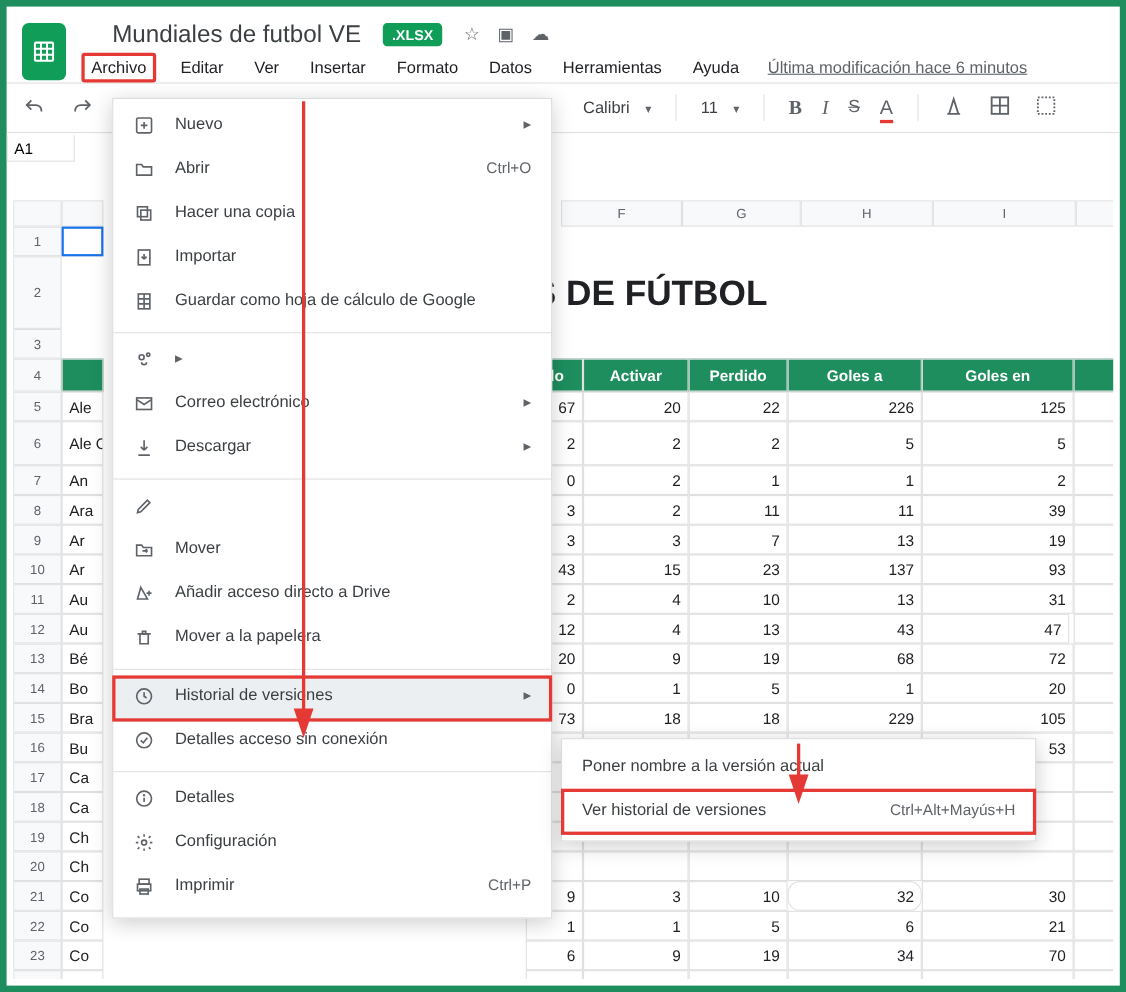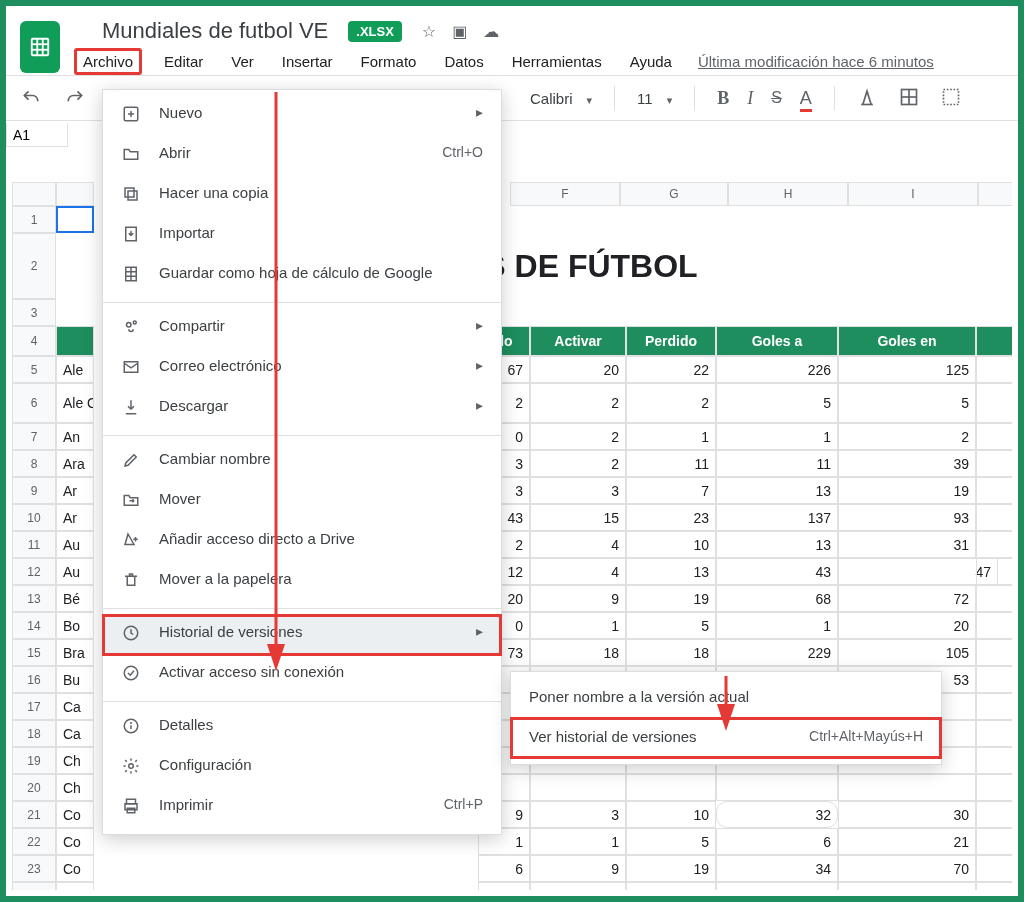--- a/index.html
+++ b/index.html
@@ -357,21 +357,21 @@
       <div class="cell" style="position: absolute; left: 614px; top: 349px; width: 90px; height: 27px;">10</div>
       <div class="cell" style="position: absolute; left: 704px; top: 349px; width: 122px; height: 27px;">13</div>
       <div class="cell" style="position: absolute; left: 826px; top: 349px; width: 138px; height: 27px;">31</div>
       <div class="cell" style="position: absolute; left: 964px; top: 349px; width: 100px; height: 27px;">-18</div>
       <div class="row-head" style="position: absolute; left: 0px; top: 376px; width: 44px; height: 27px;">12</div>
       <div class="cell left" style="position: absolute; left: 44px; top: 376px; width: 38px; height: 27px;">Au</div>
       <div class="cell" style="position: absolute; left: 466px; top: 376px; width: 52px; height: 27px;">12</div>
       <div class="cell" style="position: absolute; left: 518px; top: 376px; width: 96px; height: 27px;">4</div>
       <div class="cell" style="position: absolute; left: 614px; top: 376px; width: 90px; height: 27px;">13</div>
       <div class="cell" style="position: absolute; left: 704px; top: 376px; width: 122px; height: 27px;">43</div>
-      <div class="cell" style="position: absolute; left: 826px; top: 376px; width: 160px; height: 27px;">47</div>
+      <div class="cell" style="position: absolute; left: 826px; top: 376px; width: 134px; height: 27px;">47</div>
       <div class="cell" style="position: absolute; left: 964px; top: 376px; width: 100px; height: 27px;">-4</div>
       <div class="row-head" style="position: absolute; left: 0px; top: 403px; width: 44px; height: 27px;">13</div>
       <div class="cell left" style="position: absolute; left: 44px; top: 403px; width: 38px; height: 27px;">Bé</div>
       <div class="cell" style="position: absolute; left: 466px; top: 403px; width: 52px; height: 27px;">20</div>
       <div class="cell" style="position: absolute; left: 518px; top: 403px; width: 96px; height: 27px;">9</div>
       <div class="cell" style="position: absolute; left: 614px; top: 403px; width: 90px; height: 27px;">19</div>
       <div class="cell" style="position: absolute; left: 704px; top: 403px; width: 122px; height: 27px;">68</div>
       <div class="cell" style="position: absolute; left: 826px; top: 403px; width: 138px; height: 27px;">72</div>
       <div class="cell" style="position: absolute; left: 964px; top: 403px; width: 100px; height: 27px;">-4</div>
       <div class="row-head" style="position: absolute; left: 0px; top: 430px; width: 44px; height: 27px;">14</div>
@@ -517,21 +517,20 @@
     </div>
     <div class="dd-sep"></div>
     <div class="dd-item">
       <span class="dd-icon">
         <svg width="18" height="18" viewBox="0 0 24 24" fill="none" stroke="#5f6368" stroke-width="2">
           <circle cx="9" cy="9" r="3"></circle>
           <path d="M15 15a3 3 0 11-6 0"></path>
           <path d="M17 8a2 2 0 100-4 2 2 0 000 4z"></path>
         </svg>
       </span>
-      <span class="dd-label">Compartir</span>
       <span class="dd-arrow">▸</span>
     </div>
     <div class="dd-item">
       <span class="dd-icon">
         <svg width="18" height="18" viewBox="0 0 24 24" fill="none" stroke="#5f6368" stroke-width="2">
           <rect x="3" y="5" width="18" height="14"></rect>
           <path d="M3 7l9 6 9-6"></path>
         </svg>
       </span>
       <span class="dd-label">Correo electrónico</span>
@@ -547,21 +546,20 @@
       <span class="dd-label">Descargar</span>
       <span class="dd-arrow">▸</span>
     </div>
     <div class="dd-sep"></div>
     <div class="dd-item">
       <span class="dd-icon">
         <svg width="18" height="18" viewBox="0 0 24 24" fill="none" stroke="#5f6368" stroke-width="2">
           <path d="M4 20l4-1 11-11-3-3L5 16l-1 4z"></path>
         </svg>
       </span>
-      <span class="dd-label">Cambiar nombre</span>
     </div>
     <div class="dd-item">
       <span class="dd-icon">
         <svg width="18" height="18" viewBox="0 0 24 24" fill="none" stroke="#5f6368" stroke-width="2">
           <path d="M3 6h6l2 3h10v10H3z"></path>
           <path d="M10 13h6m0 0l-2-2m2 2l-2 2"></path>
         </svg>
       </span>
       <span class="dd-label">Mover</span>
     </div>
@@ -595,21 +593,21 @@
       <span class="dd-label">Historial de versiones</span>
       <span class="dd-arrow">▸</span>
     </div>
     <div class="dd-item">
       <span class="dd-icon">
         <svg width="18" height="18" viewBox="0 0 24 24" fill="none" stroke="#5f6368" stroke-width="2">
           <circle cx="12" cy="12" r="9"></circle>
           <path d="M8 12l3 3 5-6"></path>
         </svg>
       </span>
-      <span class="dd-label">Activar acceso sin conexión</span>
+      <span class="dd-label">Detalles acceso sin conexión</span>
     </div>
     <div class="dd-sep"></div>
     <div class="dd-item">
       <span class="dd-icon">
         <svg width="18" height="18" viewBox="0 0 24 24" fill="none" stroke="#5f6368" stroke-width="2">
           <circle cx="12" cy="12" r="9"></circle>
           <line x1="12" y1="11" x2="12" y2="16"></line>
           <circle cx="12" cy="8" r="0.5" fill="#5f6368"></circle>
         </svg>
       </span>

